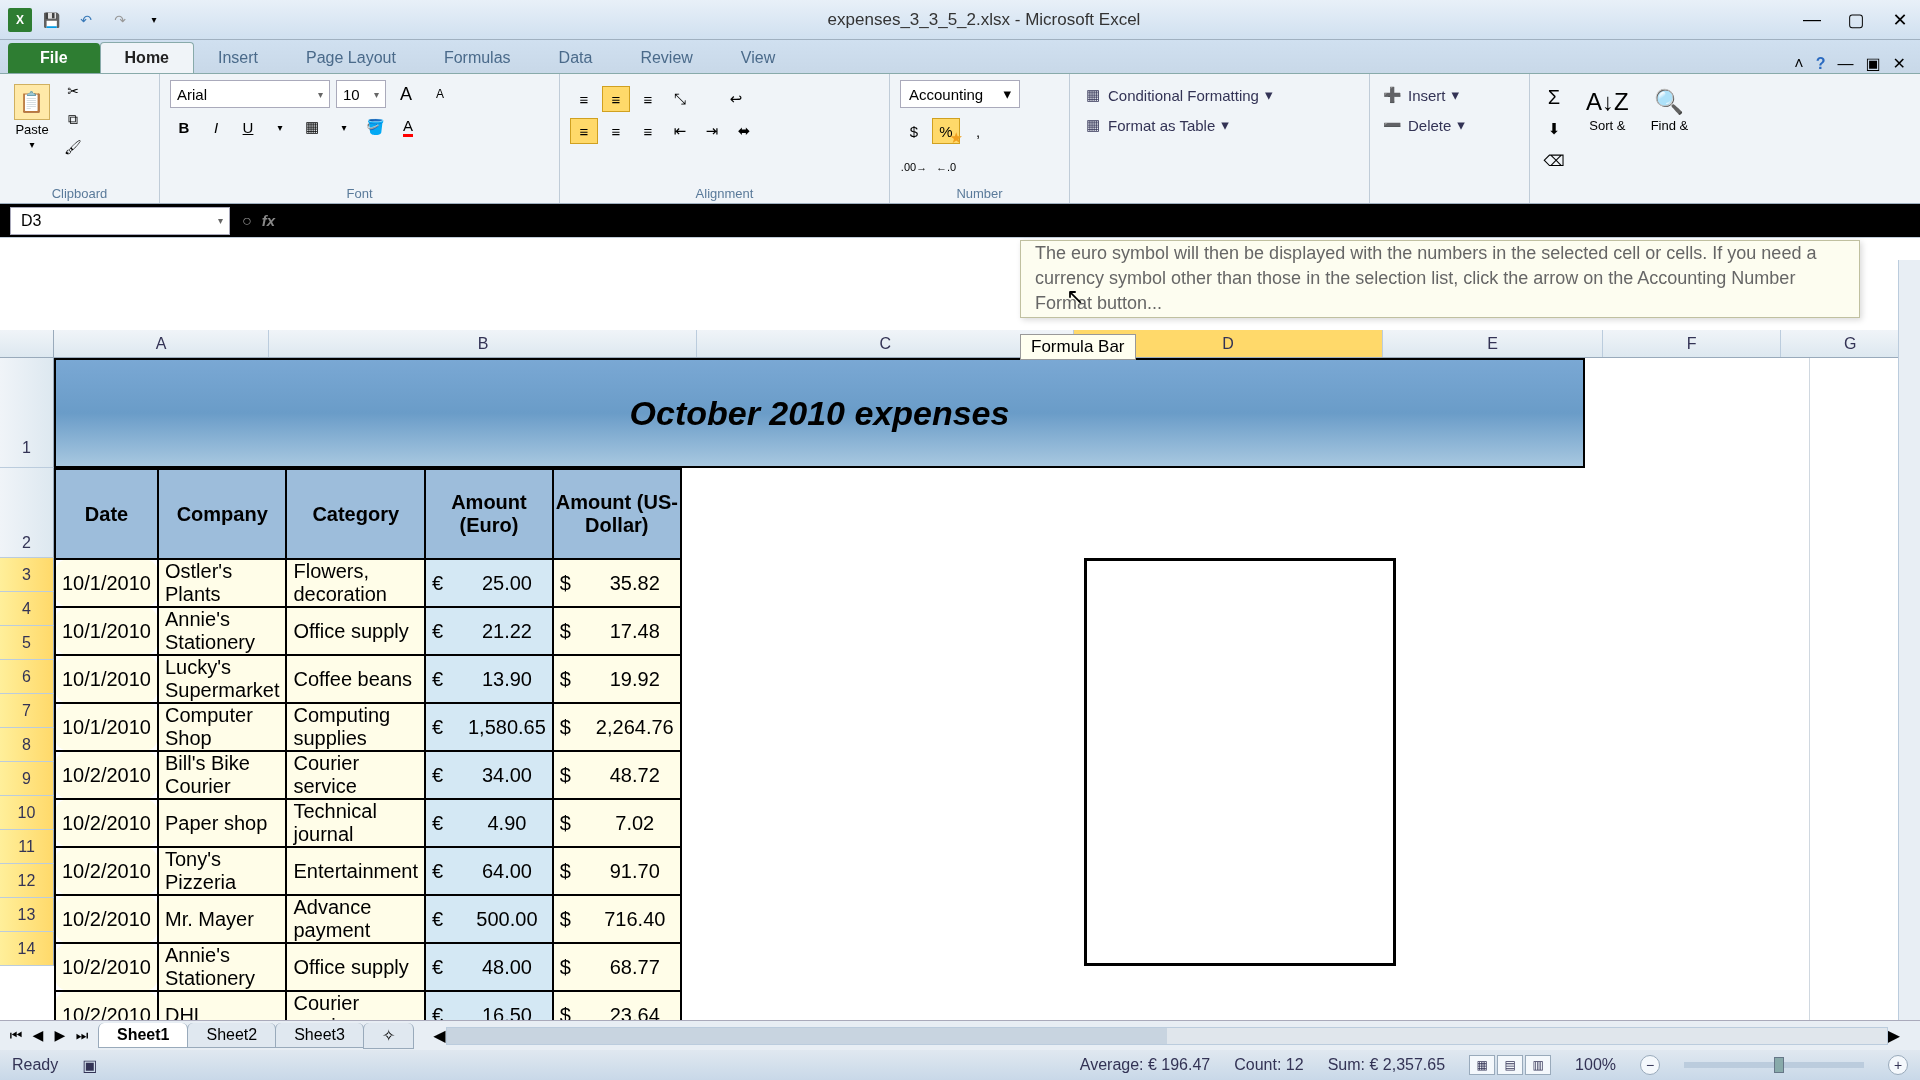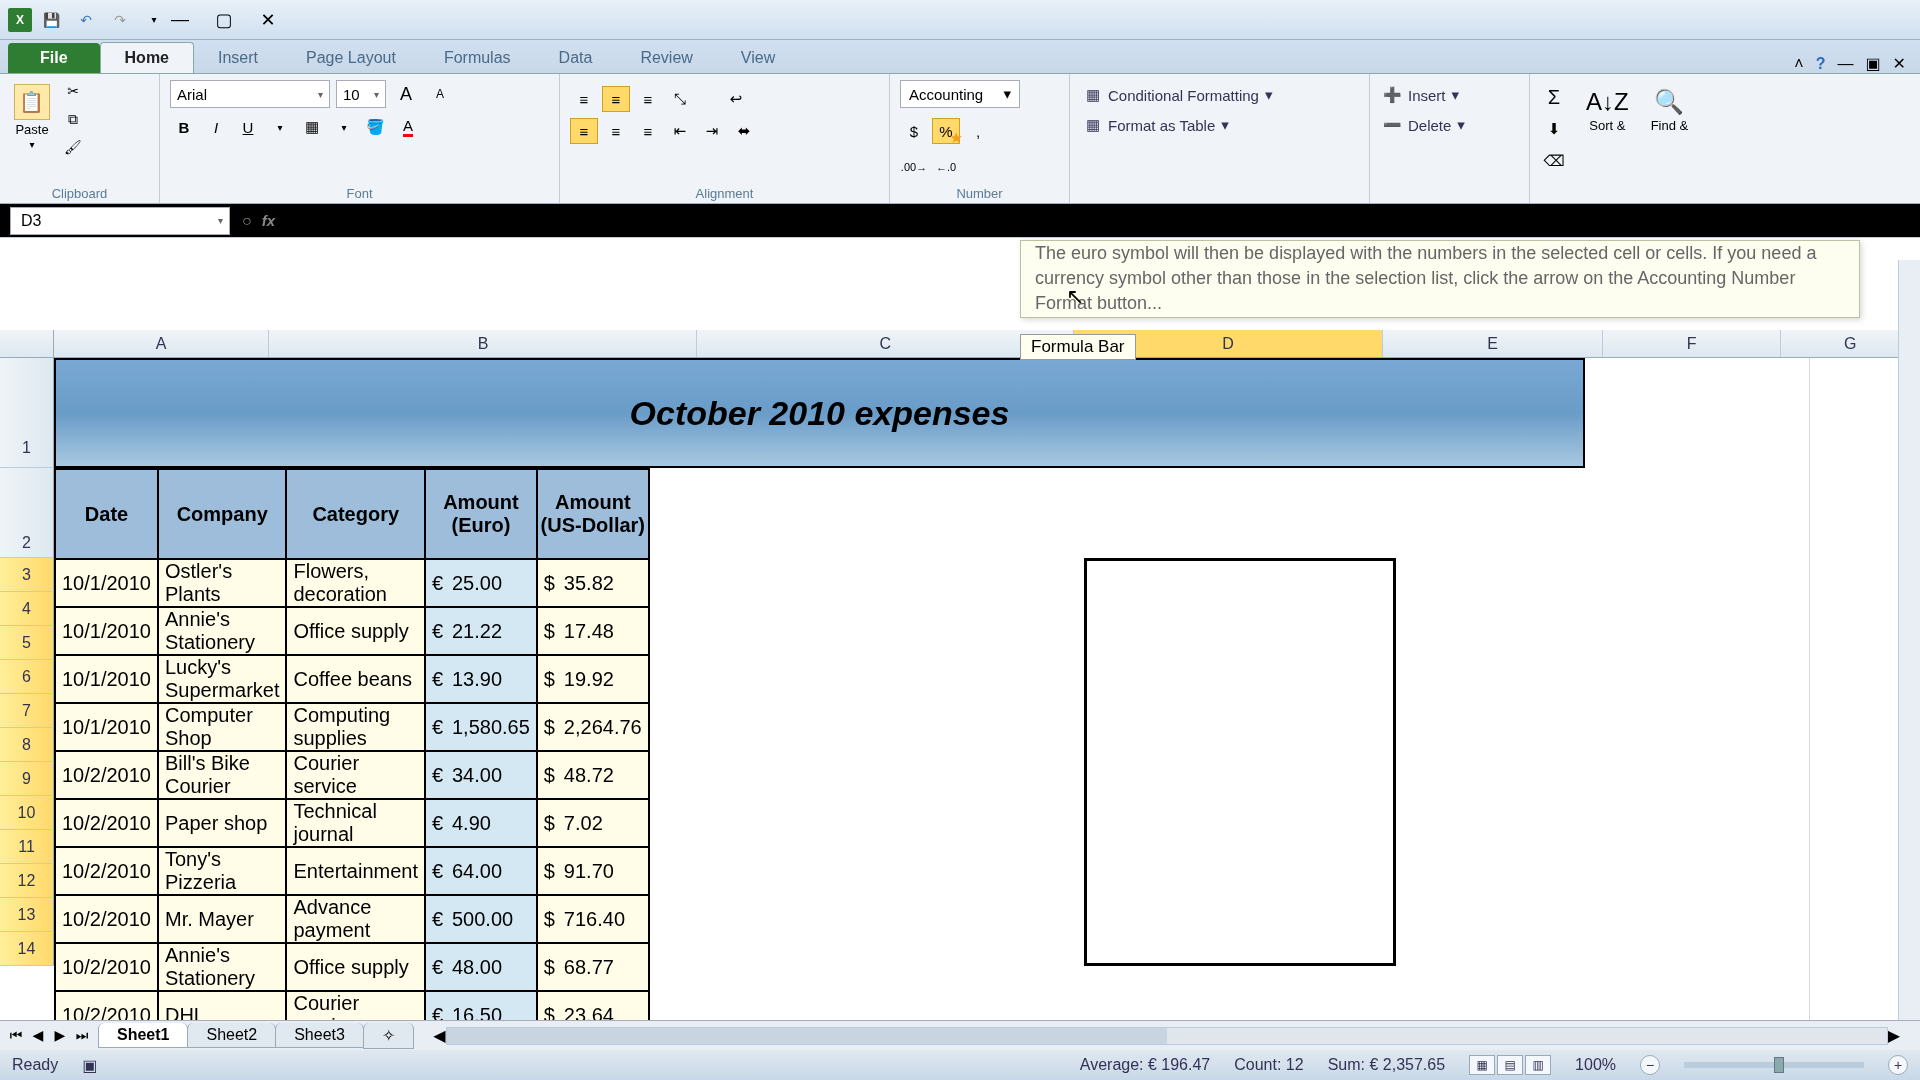--- a/index.html
+++ b/index.html
@@ -69,28 +69,28 @@
 .rh.tall { height: 110px; line-height: 180px;}
 .rh.hdr2 { height: 90px; line-height: 150px;}
 .cells { position: relative; }
 
 
 .sheet-title { position: absolute; left: 0; top: 0; width: 1531px; height: 110px; background: linear-gradient(180deg,#7aa8d4 0%, #6a9cc8 50%, #a8c8e0 100%); border: 2px solid #000; display:flex; align-items:center; justify-content:center; font-size: 34px; font-weight: bold; font-style: italic; font-family: Arial;}
 .data-table { position: absolute; left: 0; top: 110px; border-collapse: collapse; }
 .data-table th, .data-table td { border: 2px solid #000; font-size: 20px; font-family: Arial; }
 .data-table th { background: #9dbddb; font-weight: bold; text-align: center; height: 90px; }
 .data-table td { height: 34px; padding: 0 6px; background: #fffde8;}
-.data-table td.date { text-align: left; width: 218px;}
+.data-table td.date { text-align: left; width: 218px; border-radius: 14px;}
 .data-table td.comp { width: 432px; }
 .data-table td.cat { width: 380px; }
 .data-table td.euro { width: 308px; background: #d4e8f4;}
 .data-table td.usd { width: 222px; }
 .cur-cell { display: flex; }
 .cur-sym { width: 20px; }
-.cur-val { flex: 1; text-align: left; }
+.cur-val { flex: 1; text-align: center; margin-left: 16px; }
 .col-sel-outline { position: absolute; border: 3px solid #000; pointer-events: none; }
 
 
 .empty-col { position: absolute; top: 0; border-right: 1px solid #d0d8e0; height: 680px;}
 
 
 .sheet-tabs-row { position: absolute; bottom: 30px; left: 0; right: 0; height: 30px; background: #e8eef4; display: flex; align-items: center; border-top: 1px solid #aab;}
 .nav-arrows { display: flex; gap: 2px; padding: 0 6px;}
 .nav-arrows span { width: 20px; text-align:center; cursor:pointer; font-size:14px;}
 .sheet-tab { padding: 3px 18px; font-size: 16px; background: #e0e8f0; border: 1px solid #9ab; border-bottom:none; cursor: pointer; margin-right: -1px; border-radius: 0 0 6px 6px; transform: scaleY(-1);}
@@ -116,20 +116,21 @@
 <body>
 
 <div class="titlebar">
   <div class="qat">
     <div class="excel-icon">X</div>
     <div class="qat-icon">💾</div>
     <div class="qat-icon" style="color:#3a7ab8;">↶</div>
     <div class="qat-icon" style="color:#999;">↷</div>
     <div class="qat-icon" style="font-size:10px;">▾</div>
   </div>
+  <div class="title-text">expenses_3_3_5_2.xlsx - Microsoft Excel</div>
   <div class="win-controls">
     <span class="win-btn">—</span>
     <span class="win-btn">▢</span>
     <span class="win-btn">✕</span>
   </div>
 </div>
 
 <div class="tabstrip">
   <div class="file-tab">File</div>
   <div class="tab active">Home</div>

